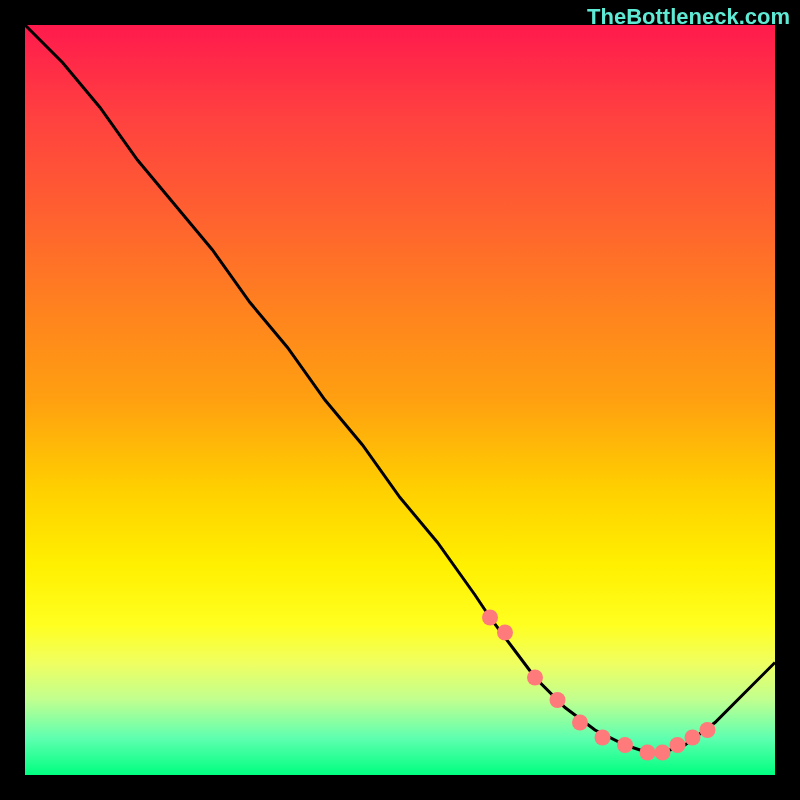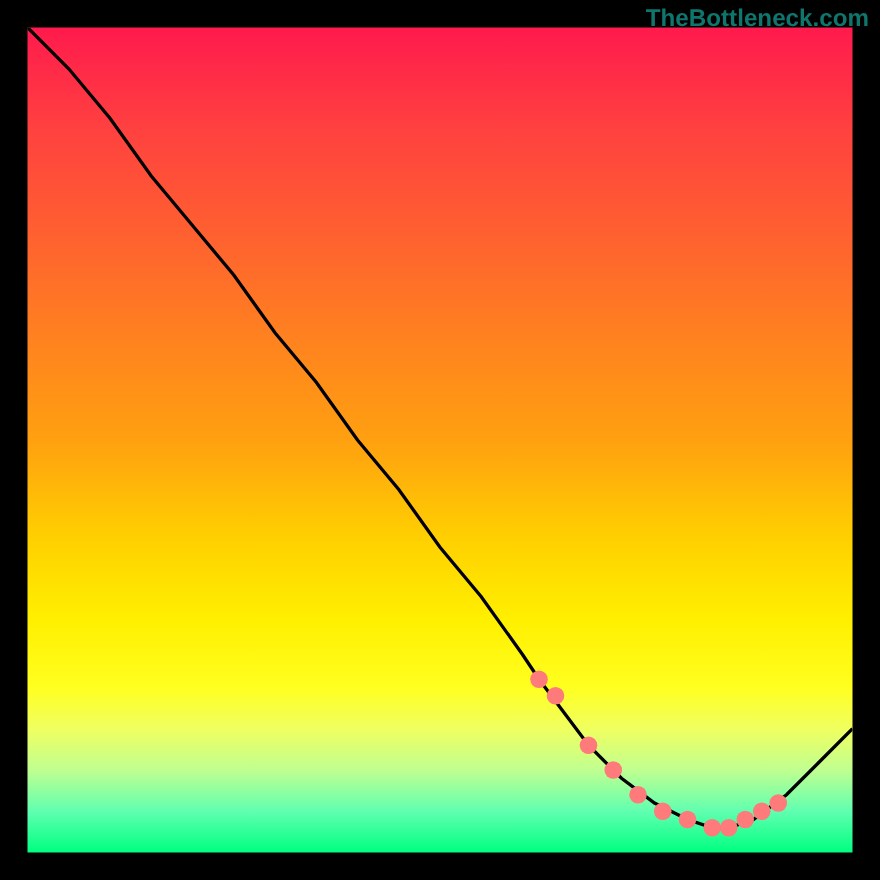--- a/index.html
+++ b/index.html
@@ -8,21 +8,21 @@
     width: 800px;
     height: 800px;
     background: #000;
     position: relative;
     font-family: Arial, sans-serif;
   }
   .attribution {
     position: absolute;
     top: 4px;
     right: 10px;
-    color: #0f766e;
+    color: #5eead4;
     font-size: 22px;
     font-weight: bold;
     z-index: 10;
   }
   .plot-area {
     position: absolute;
     left: 25px;
     top: 25px;
     width: 750px;
     height: 750px;

